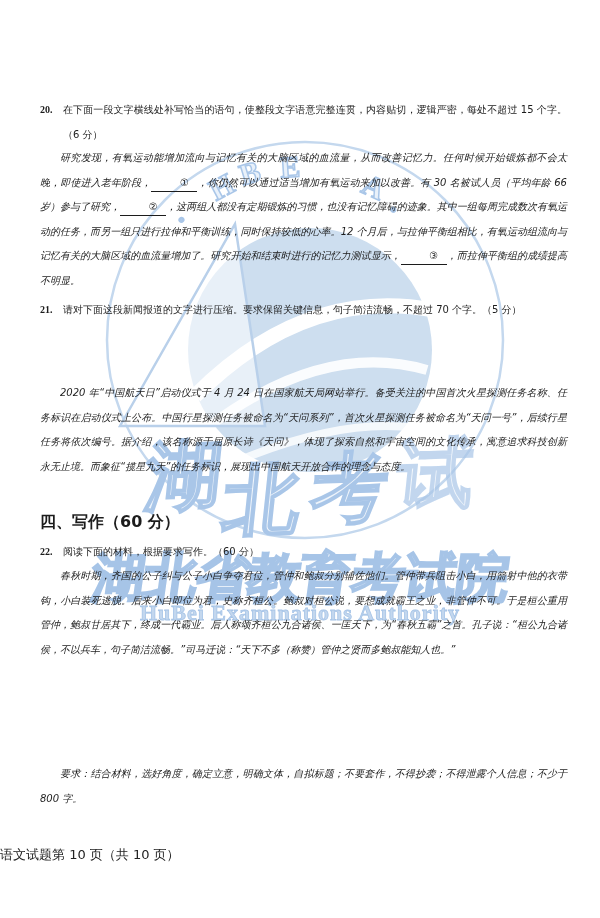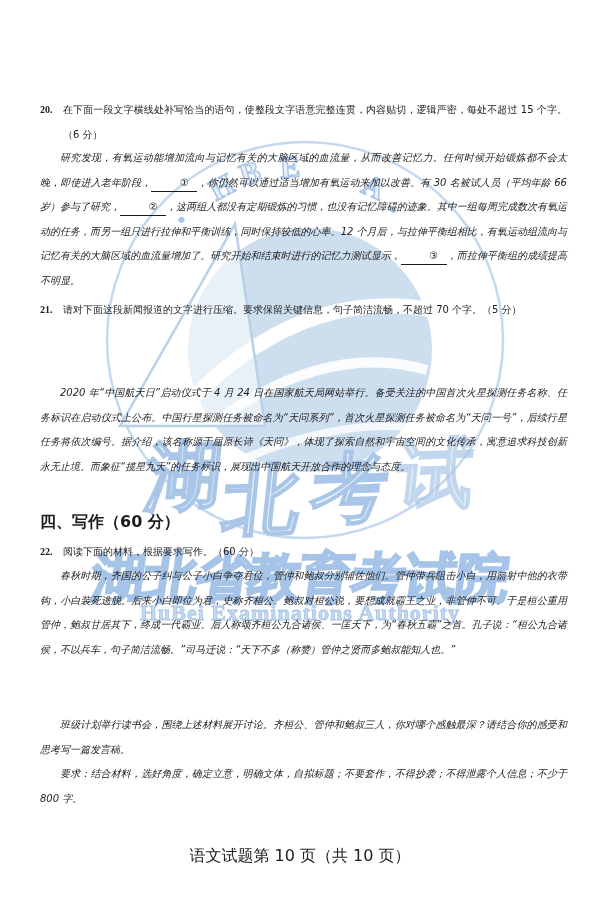--- a/index.html
+++ b/index.html
@@ -25,22 +25,22 @@
   .blk{position:absolute;font-size:10px;line-height:24.5px;text-align:justify;
        text-justify:inter-character;}
   .qblock{left:40px;width:527px;}
   .qnum{position:absolute;left:0;top:0;font-family:"Liberation Serif",serif;font-weight:bold;}
   .qbody{margin-left:23px;}
   .para{left:40px;width:527px;font-style:italic;}
   .indent{text-indent:2em;}
   .blank{display:inline-block;min-width:46px;text-align:center;
          border-bottom:1.3px solid #1c1c1c;line-height:17px;}
   .sec{left:40px;font-weight:bold;font-size:16px;}
-  .footer{position:absolute;left:0;right:0;top:846px;text-align:center;
-          font-size:16px;color:#222;z-index:2;}
+  .footer{position:absolute;left:0;right:0;top:846px;text-align:left;
+          font-size:13px;color:#222;z-index:2;}
 </style>
 </head>
 <body>
 
 <div class="page">
 
   <div class="wm-layer">
     <svg class="emblem" width="420" height="430" viewBox="0 0 420 430">
       <circle cx="210" cy="212" r="198" fill="none" stroke="#c4d8ee" stroke-width="2.5"></circle>
       <circle cx="215" cy="222" r="122" fill="#cddeef"></circle>
@@ -86,19 +86,18 @@
 
     <div class="blk sec" style="top:510px;">四、写作（60 分）</div>
 
     <div class="blk qblock" style="top:540px;">
       <span class="qnum">22.</span>
       <div class="qbody">阅读下面的材料，根据要求写作。（60 分）</div>
     </div>
 
     <div class="blk para indent" style="top:564px;">春秋时期，齐国的公子纠与公子小白争夺君位，管仲和鲍叔分别辅佐他们。管仲带兵阻击小白，用箭射中他的衣带钩，小白装死逃脱。后来小白即位为君，史称齐桓公。鲍叔对桓公说，要想成就霸王之业，非管仲不可。于是桓公重用管仲，鲍叔甘居其下，终成一代霸业。后人称颂齐桓公九合诸侯、一匡天下，为“春秋五霸”之首。孔子说：“桓公九合诸侯，不以兵车，句子简洁流畅。”司马迁说：“天下不多（称赞）管仲之贤而多鲍叔能知人也。”</div>
 
-    <div class="blk para indent" style="top:713px;">班级计划举行读书会，围绕上述材料展开讨论。齐桓公、管仲和鲍叔三人，你对哪个感触最深？请结合你的感受和思考写一篇发言稿。</div>
 
     <div class="blk para indent" style="top:762px;">要求：结合材料，选好角度，确定立意，明确文体，自拟标题；不要套作，不得抄袭；不得泄露个人信息；不少于 800 字。</div>
   </div>
 
   <div class="footer">语文试题第 10 页（共 10 页）</div>
 </div>
 
 </body></html>

